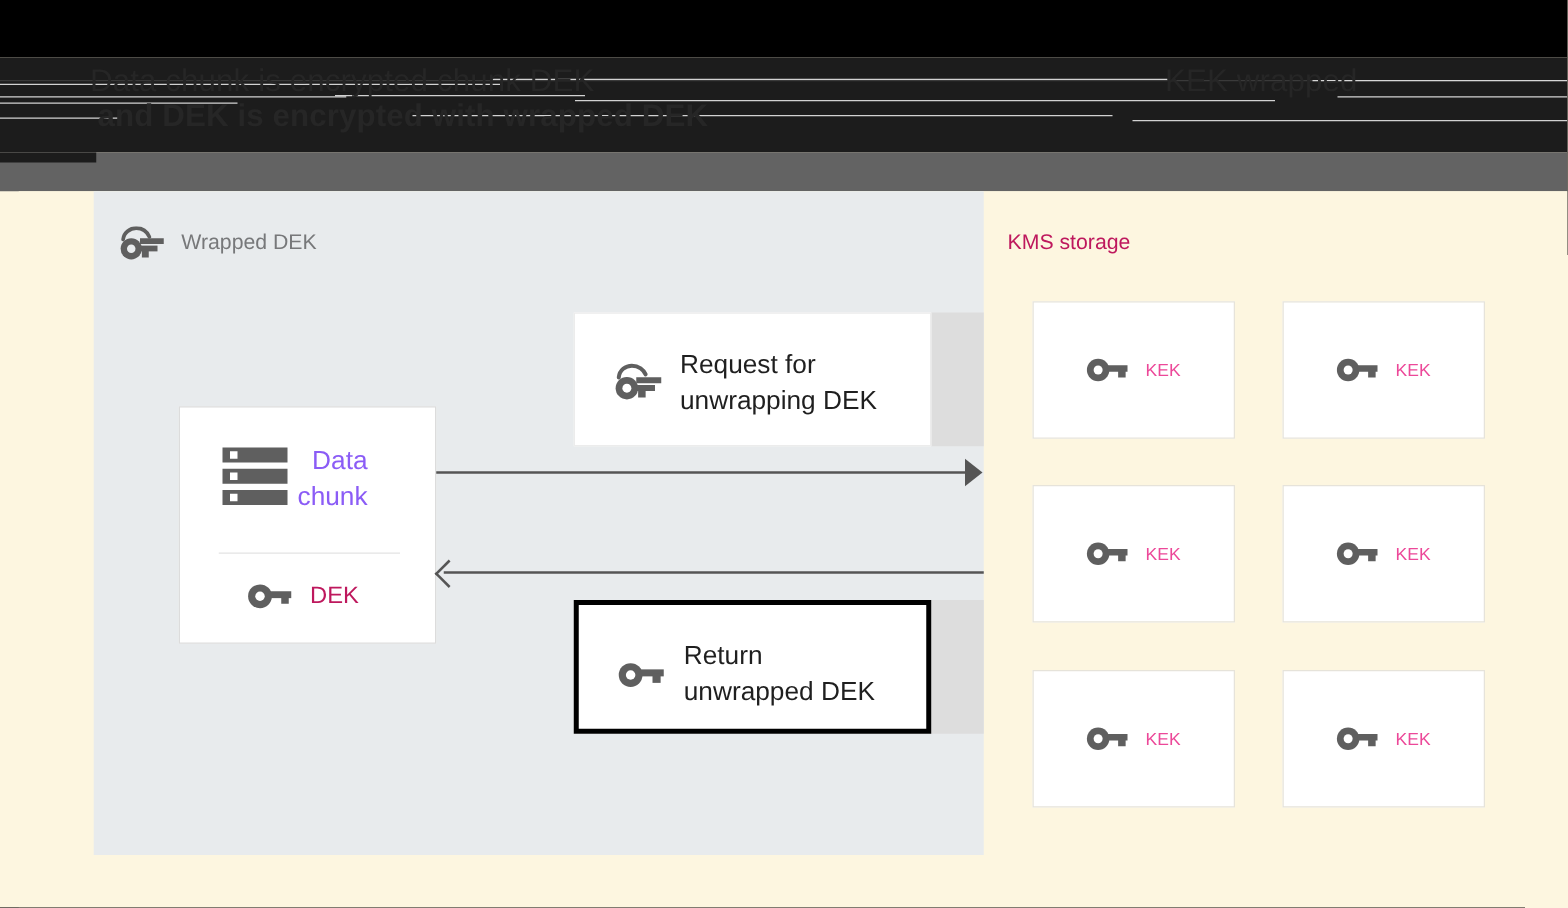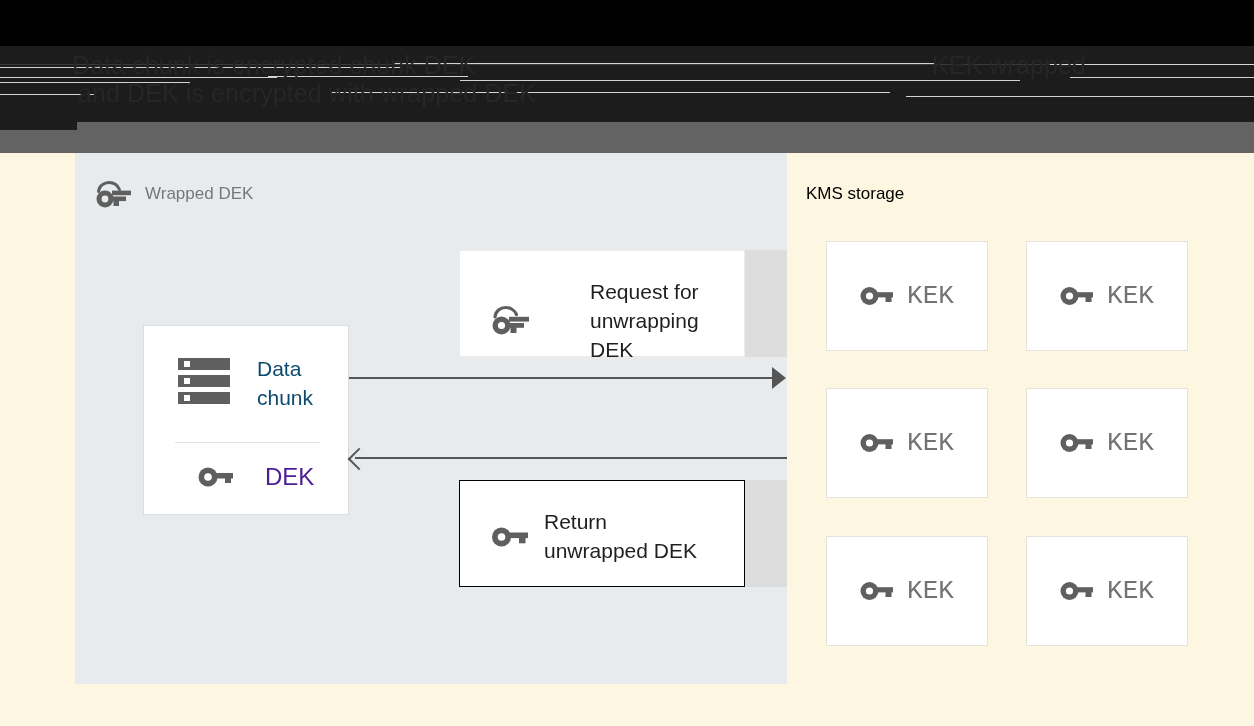--- a/index.html
+++ b/index.html
@@ -42,21 +42,21 @@
   }
   .heading-line {
     position: absolute;
     color: #262626;
     font-size: 25px;
     line-height: 27px;
     letter-spacing: .1px;
     white-space: nowrap;
   }
   .heading-l1 { left: 72px; top: 52px; }
-  .heading-l2 { left: 78px; top: 80px; }
+  .heading-l2 { left: 78px; top: 80px; font-weight: bold; }
   .heading-r1 { left: 932px; top: 52px; }
   .heading-r2 { left: 900px; top: 80px; }
 
   
   .streak {
     position: absolute;
     height: 1px;
     background: #f2f2f2;
     opacity: .85;
   }
@@ -85,21 +85,21 @@
 
   .panel-left {
     position: absolute;
     left: 60px; top: 0px;
     width: 712px; height: 531px;
     background: #e8ebed;
   }
   .panel-right-label {
     position: absolute;
     left: 791px; top: 31px;
-    color: #000000;
+    color: #be185d;
     font-size: 17px;
     line-height: 20px;
   }
 
   .panel-left-label {
     position: absolute;
     left: 130px; top: 31px;
     color: #77787a;
     font-size: 17px;
     line-height: 20px;
@@ -122,73 +122,74 @@
     background: #dddddd;
   }
 
   .card-data {
     left: 128px; top: 172px;
     width: 206px; height: 190px;
     border: 1px solid #dcdcdc;
   }
   .card-request { left: 444px; top: 97px; width: 286px; height: 107px; border: 1px solid #ececec; }
   .shadow-request { left: 730px; top: 97px; width: 42px; height: 107px; }
-  .card-return  { left: 444px; top: 327px; width: 286px; height: 107px; border: 1px solid #000000; }
+  .card-return  { left: 444px; top: 327px; width: 286px; height: 107px; border: 4px solid #000000; }
   .shadow-return { left: 730px; top: 327px; width: 42px; height: 107px; }
 
   .card-row {
     position: absolute;
     display: flex;
     align-items: center;
   }
 
   .msg-icon { width: 42px; height: 32px; flex: none; }
   .msg-text {
     margin-left: 12px;
     color: #1f1f1f;
     font-size: 21px;
     line-height: 29px;
     white-space: pre-line;
   }
 
-  .row-request { left: 30px; top: 26px; gap: 46px; }
+  .row-request { left: 30px; top: 26px; }
   .row-return  { left: 30px; top: 26px; }
 
   
   .datachunk-row {
     position: absolute;
     left: 32px; top: 28px;
     display: flex;
     align-items: flex-start;
   }
   .server-icon { width: 56px; height: 52px; flex: none; margin-top: 2px; }
   .datachunk-text {
-    margin-left: 25px;
-    color: #0c4a6e;
+    margin-left: 6px;
+    color: #8b5cf6;
     font-size: 21px;
     line-height: 29px;
     white-space: pre-line;
+    text-align: right;
   }
   .card-divider {
     position: absolute;
     left: 31px; top: 116px;
     width: 145px; height: 1px;
     background: #e3e3e3;
   }
   .dek-row {
     position: absolute;
     left: 54px; top: 138px;
     display: flex;
     align-items: center;
   }
   .dek-icon { width: 36px; height: 26px; flex: none; }
   .dek-text {
-    margin-left: 31px;
-    color: #4c1d95;
-    font-size: 24px;
+    margin-left: 14px;
+    color: #be185d;
+    font-size: 19px;
     line-height: 22px;
   }
 
   
   .kek-box {
     position: absolute;
     width: 162px; height: 110px;
     background: #ffffff;
     border: 1px solid #e6e3da;
     box-sizing: border-box;
@@ -196,24 +197,23 @@
     align-items: center;
     justify-content: center;
   }
   .kek-inner {
     display: flex;
     align-items: center;
   }
   .kek-icon { width: 34px; height: 26px; flex: none; }
   .kek-label {
     margin-left: 13px;
-    color: #737373;
-    font-size: 26px;
+    color: #ec4899;
+    font-size: 14px;
     line-height: 24px;
-    font-family: Liberation Mono, monospace;
   }
 
   
   .arrow-line {
     position: absolute;
     height: 2px;
     background: #555555;
   }
   .arrow-head-filled {
     position: absolute;

